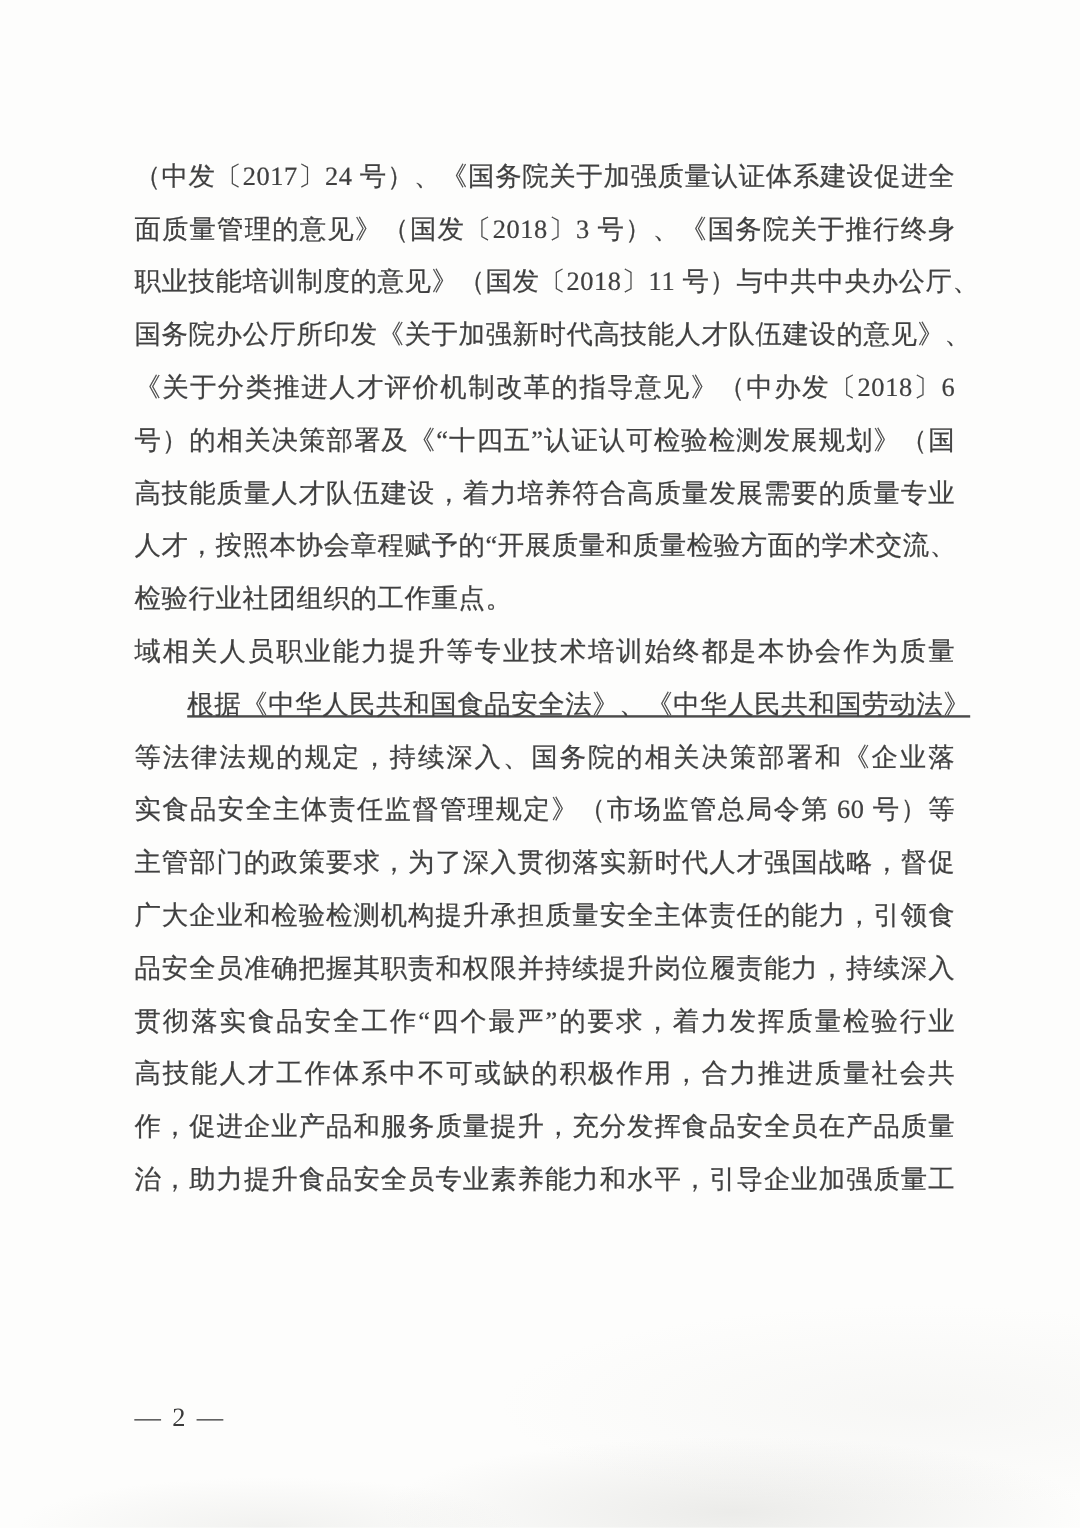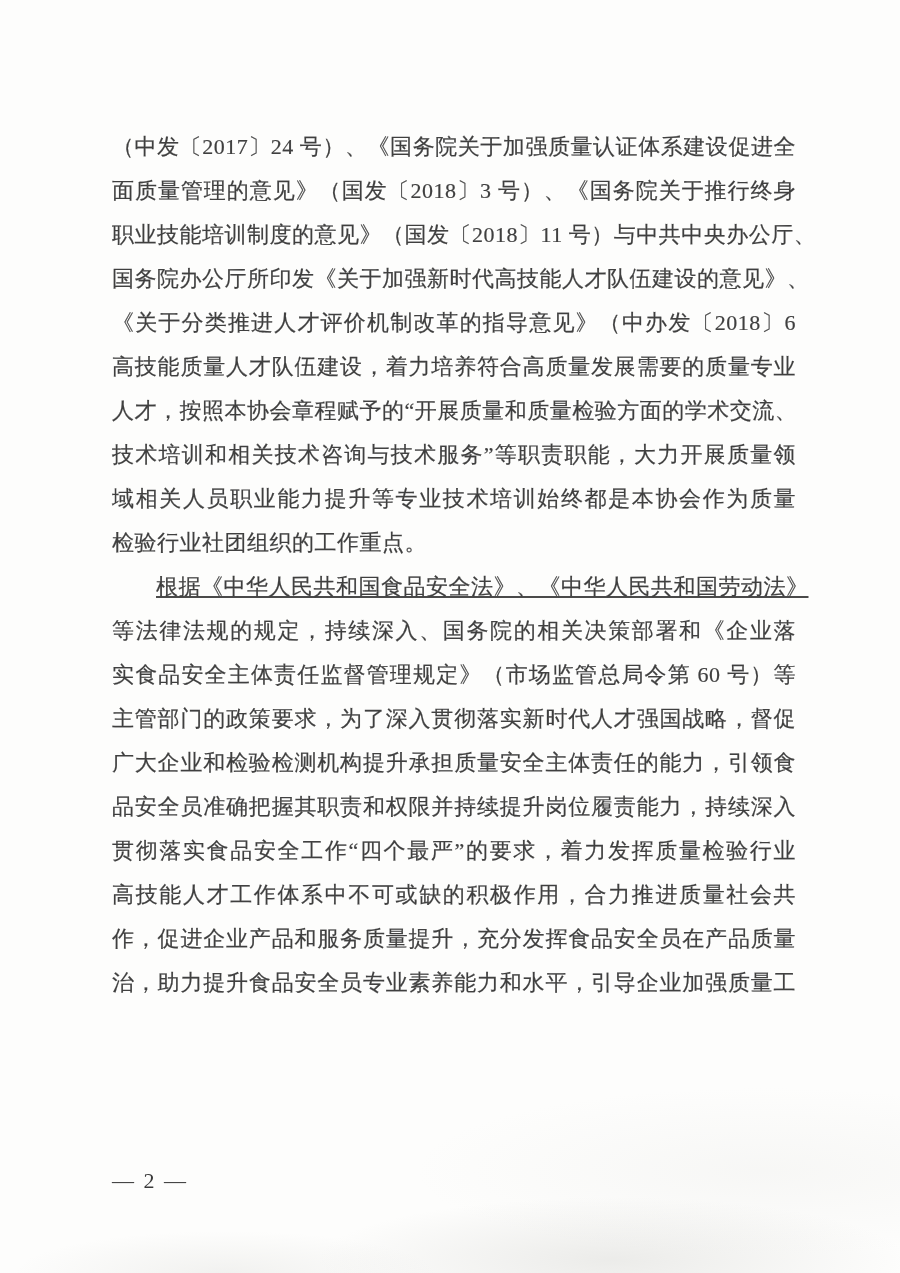--- a/index.html
+++ b/index.html
@@ -63,25 +63,25 @@
 <body>
 
 <div class="page">
 
   <div class="text-block">
     <div class="doc-line">（中发〔2017〕24 号）、《国务院关于加强质量认证体系建设促进全</div>
     <div class="doc-line">面质量管理的意见》（国发〔2018〕3 号）、《国务院关于推行终身</div>
     <div class="doc-line">职业技能培训制度的意见》（国发〔2018〕11 号）与中共中央办公厅、</div>
     <div class="doc-line">国务院办公厅所印发《关于加强新时代高技能人才队伍建设的意见》、</div>
     <div class="doc-line">《关于分类推进人才评价机制改革的指导意见》（中办发〔2018〕6</div>
+    <div class="doc-line">号）的相关决策部署及《“十四五”认证认可检验检测发展规划》（国</div>
     <div class="doc-line">高技能质量人才队伍建设，着力培养符合高质量发展需要的质量专业</div>
     <div class="doc-line">人才，按照本协会章程赋予的“开展质量和质量检验方面的学术交流、</div>
-    <div class="doc-line">技术培训和相关技术咨询与技术服务”等职责职能，大力开展质量领</div>
+    <div class="doc-line para-end">检验行业社团组织的工作重点。</div>
     <div class="doc-line">域相关人员职业能力提升等专业技术培训始终都是本协会作为质量</div>
-    <div class="doc-line para-end">检验行业社团组织的工作重点。</div>
     <div class="doc-line indent-line">根据《中华人民共和国食品安全法》、《中华人民共和国劳动法》</div>
     <div class="doc-line">等法律法规的规定，持续深入、国务院的相关决策部署和《企业落</div>
     <div class="doc-line">实食品安全主体责任监督管理规定》（市场监管总局令第 60 号）等</div>
     <div class="doc-line">主管部门的政策要求，为了深入贯彻落实新时代人才强国战略，督促</div>
     <div class="doc-line">广大企业和检验检测机构提升承担质量安全主体责任的能力，引领食</div>
     <div class="doc-line">品安全员准确把握其职责和权限并持续提升岗位履责能力，持续深入</div>
     <div class="doc-line">贯彻落实食品安全工作“四个最严”的要求，着力发挥质量检验行业</div>
     <div class="doc-line">高技能人才工作体系中不可或缺的积极作用，合力推进质量社会共</div>
     <div class="doc-line">作，促进企业产品和服务质量提升，充分发挥食品安全员在产品质量</div>
     <div class="doc-line">治，助力提升食品安全员专业素养能力和水平，引导企业加强质量工</div>

